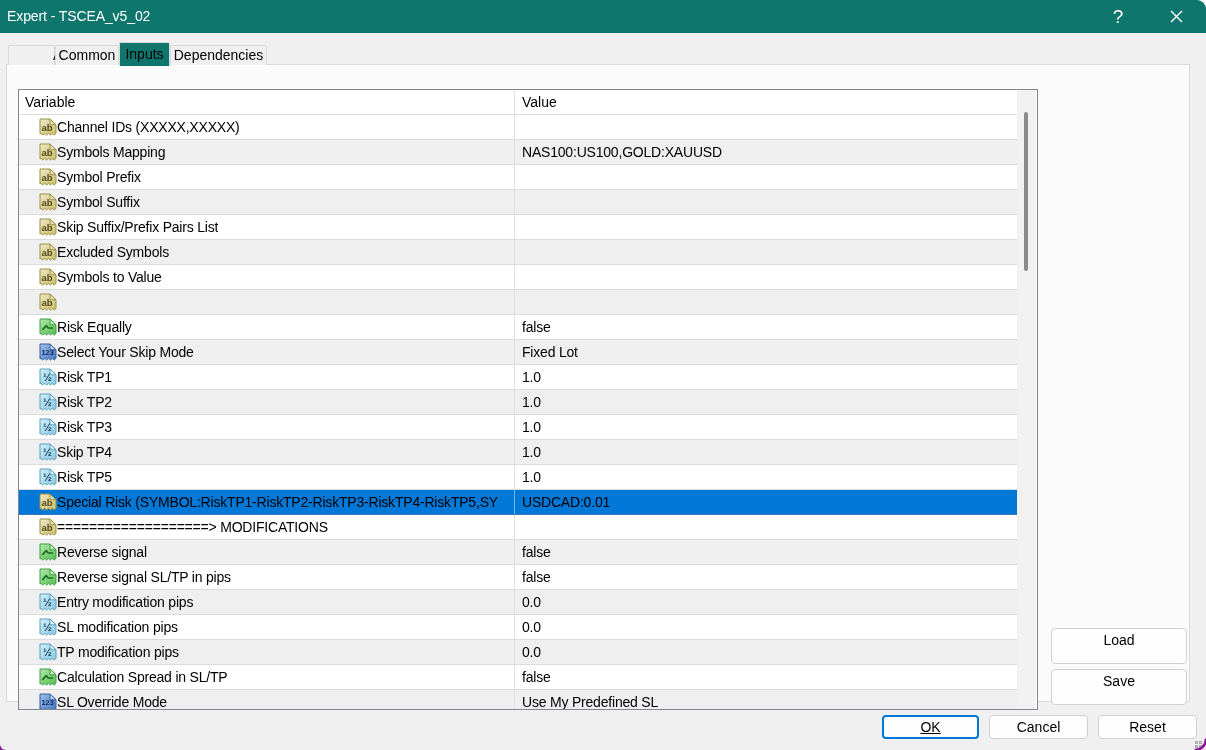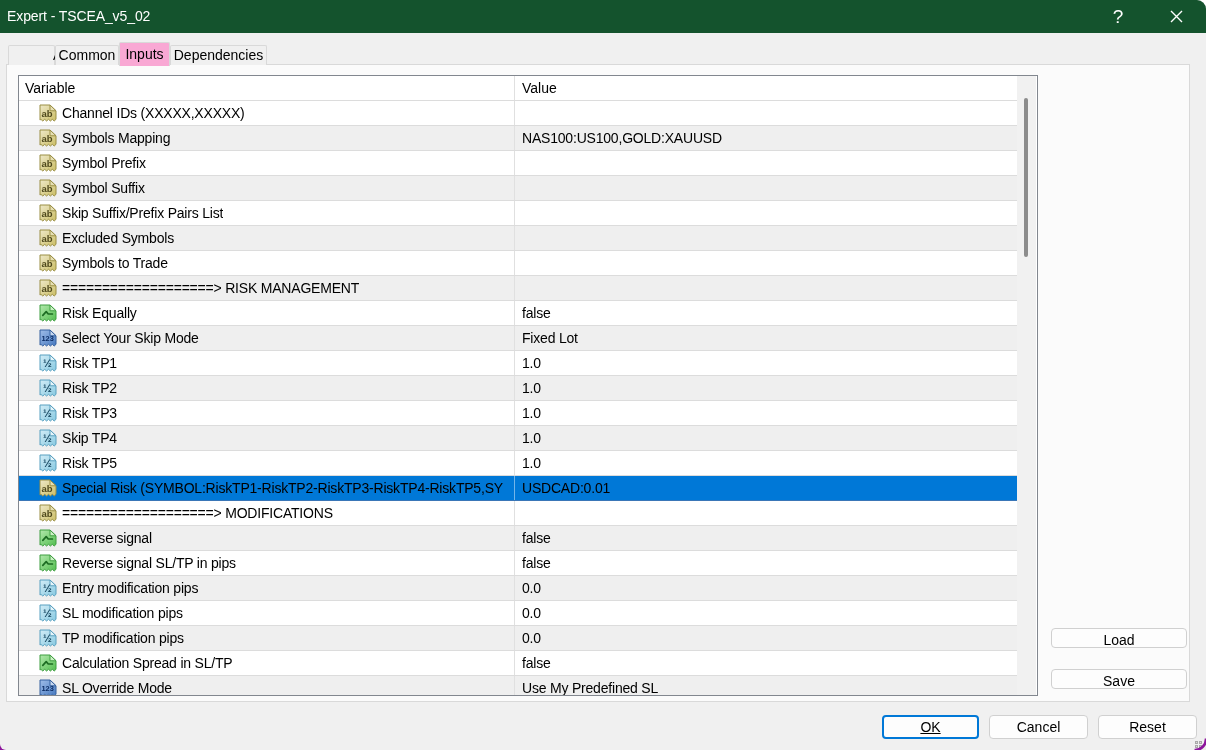--- a/index.html
+++ b/index.html
@@ -6,73 +6,73 @@
   html,body { width:1206px; height:750px; }
   body { background:#ffffff; font-family:"Liberation Sans", sans-serif; -webkit-font-smoothing:antialiased; }
 
   .backdrop-bl { position:fixed; left:0; bottom:0; width:14px; height:14px; background:#8d169c; z-index:0; }
   .backdrop-br { position:fixed; right:0; bottom:0; width:16px; height:16px; background:#edf0ea; z-index:0; }
 
   .screen { position:relative; width:1206px; height:750px; background:#f0f0f0; overflow:hidden;
             border-radius:0 9px 8px 6px; z-index:1; }
 
   
-  .titlebar { position:absolute; left:0; top:0; width:1206px; height:33px; background:#14532d;
+  .titlebar { position:absolute; left:0; top:0; width:1206px; height:33px; background:#0f766e;
               z-index:3; }
   .title-text { position:absolute; left:7px; top:0; height:33px; line-height:33px; color:#ffffff;
                 font-size:14px; letter-spacing:-0.1px; }
   .tb-btn { position:absolute; top:0; height:33px; width:46px; display:flex; align-items:center;
             justify-content:center; color:#ffffff; cursor:default; }
   .tb-help { left:1095px; font-size:19px; font-weight:400; }
   .tb-close { left:1153px; }
 
   
   .tabstrip { position:absolute; left:0; top:0; z-index:3; }
   .tab { position:absolute; background:#f0f0f0; border:1px solid #d9d9d9; border-bottom:none;
          border-radius:2px 2px 0 0; top:45px; height:20px; text-align:center; font-size:14px;
          line-height:19px; color:#000; }
-  .tab.active { background:#f9a8d4; top:42px; height:24px; line-height:22px; z-index:4; }
+  .tab.active { background:#0f766e; top:42px; height:24px; line-height:22px; z-index:4; }
 
   
   .tabpage { position:absolute; left:6px; top:64px; width:1184px; height:638px;
              background:#fbfbfb; border:1px solid #d9d9d9; z-index:2; }
 
   
-  .ptable { position:absolute; left:11px; top:10px; width:1020px; height:621px;
+  .ptable { position:absolute; left:11px; top:24px; width:1020px; height:621px;
             border:1px solid #82878f; background:#ffffff; overflow:hidden; }
   .ptable-head { position:relative; width:998px; height:25px; background:#ffffff;
                  border-bottom:1px solid #dcdcdc; }
   .col-var { position:absolute; left:0; top:0; width:496px; height:100%;
              border-right:1px solid #e0e0e0; }
   .col-val { position:absolute; left:496px; top:0; width:502px; height:100%; }
   .head-label { font-size:14px; line-height:24px; color:#000; padding-left:6px; display:block; }
   .col-val .head-label { padding-left:7px; }
 
   .rows { position:relative; width:998px; }
   .prow { position:relative; width:998px; height:25px; background:#ffffff;
           border-bottom:1px solid #dcdcdc; }
   .prow.alt { background:#efefef; }
   .prow.selected { background:#0078d7; border-bottom-color:#3a76b7; }
   .prow .col-var { display:flex; align-items:center; }
   .prow.selected .col-var { border-right-color:rgba(255,255,255,0.45); }
   .picon { width:18px; height:18px; margin-left:20px; flex:0 0 18px; }
-  .prow-label { font-size:14px; letter-spacing:-0.2px; color:#000; margin-left:5px; white-space:nowrap; overflow:hidden; }
+  .prow-label { font-size:14px; letter-spacing:-0.2px; color:#000; white-space:nowrap; overflow:hidden; }
   .prow-value { font-size:14px; letter-spacing:-0.2px; color:#000; line-height:24px; padding-left:7px; display:block;
                 white-space:nowrap; overflow:hidden; }
   .prow.selected .prow-label, .prow.selected .prow-value { color:#000000; }
 
   
   .vscroll { position:absolute; right:1px; top:0; width:19px; height:619px; background:#f1f1f1; }
   .vthumb { position:absolute; left:7px; top:22px; width:4px; height:159px; background:#8c8c8c;
             border-radius:2px; }
 
   
   .btn { position:absolute; background:#fdfdfd; border:1px solid #d0d0d0; border-radius:4px;
          font-size:14px; color:#000; text-align:center; font-family:"Liberation Sans",sans-serif; }
-  .side-btn { left:1044px; width:136px; height:20px; line-height:22px; }
+  .side-btn { left:1044px; width:136px; height:36px; line-height:22px; }
   .btn-load { top:563px; }
   .btn-save { top:604px; }
 
   
   .footer-btn { width:97px; height:24px; line-height:22px; top:715px; }
   .footer-btn.default { border:2px solid #0078d7; line-height:20px;text-decoration:underline; }
   .btn-ok { left:882px; }
   .btn-cancel { left:989px; width:99px; }
   .btn-reset { left:1098px; width:99px; }
 
@@ -240,40 +240,39 @@
                   <defs>
                     <linearGradient id="g6s" x1="0" y1="0" x2="0.9" y2="1">
                       <stop offset="0" stop-color="#eee8c8"></stop>
                       <stop offset="1" stop-color="#cdc06a"></stop>
                     </linearGradient>
                   </defs>
                   <path d="M1,1 H11 L17,6.8 V15.3 L15.2,17 L13.3,15.3 L11.4,17 L9.5,15.3 L7.6,17 L5.7,15.3 L3.8,17 L1.9,15.3 L1,16.1 Z" fill="url(#g6s)" stroke="#9a8f45" stroke-width="1" stroke-linejoin="round"></path>
                   <path d="M11,1 L11,6.8 L17,6.8 Z" fill="#e6dfb4" stroke="#9a8f45" stroke-width="1" stroke-linejoin="round"></path>
                   <text x="8" y="12.6" font-family="Liberation Sans,sans-serif" font-size="9.5" font-weight="bold" fill="#4e481c" text-anchor="middle">ab</text>
                 </svg></span>
-              <span class="prow-label">Symbols to Trade</span>
+              <span class="prow-label">Symbols to Value</span>
             </div>
             <div class="col-val">
               <span class="prow-value"></span>
             </div>
           </div>
           <div class="prow alt">
             <div class="col-var">
               <span class="picon"><svg width="18" height="18" viewBox="0 0 18 18">
                   <defs>
                     <linearGradient id="g7s" x1="0" y1="0" x2="0.9" y2="1">
                       <stop offset="0" stop-color="#eee8c8"></stop>
                       <stop offset="1" stop-color="#cdc06a"></stop>
                     </linearGradient>
                   </defs>
                   <path d="M1,1 H11 L17,6.8 V15.3 L15.2,17 L13.3,15.3 L11.4,17 L9.5,15.3 L7.6,17 L5.7,15.3 L3.8,17 L1.9,15.3 L1,16.1 Z" fill="url(#g7s)" stroke="#9a8f45" stroke-width="1" stroke-linejoin="round"></path>
                   <path d="M11,1 L11,6.8 L17,6.8 Z" fill="#e6dfb4" stroke="#9a8f45" stroke-width="1" stroke-linejoin="round"></path>
                   <text x="8" y="12.6" font-family="Liberation Sans,sans-serif" font-size="9.5" font-weight="bold" fill="#4e481c" text-anchor="middle">ab</text>
                 </svg></span>
-              <span class="prow-label">===================&gt; RISK MANAGEMENT</span>
             </div>
             <div class="col-val">
               <span class="prow-value"></span>
             </div>
           </div>
           <div class="prow">
             <div class="col-var">
               <span class="picon"><svg width="18" height="18" viewBox="0 0 18 18">
                   <defs>
                     <linearGradient id="g8b" x1="0" y1="0" x2="0.9" y2="1">

